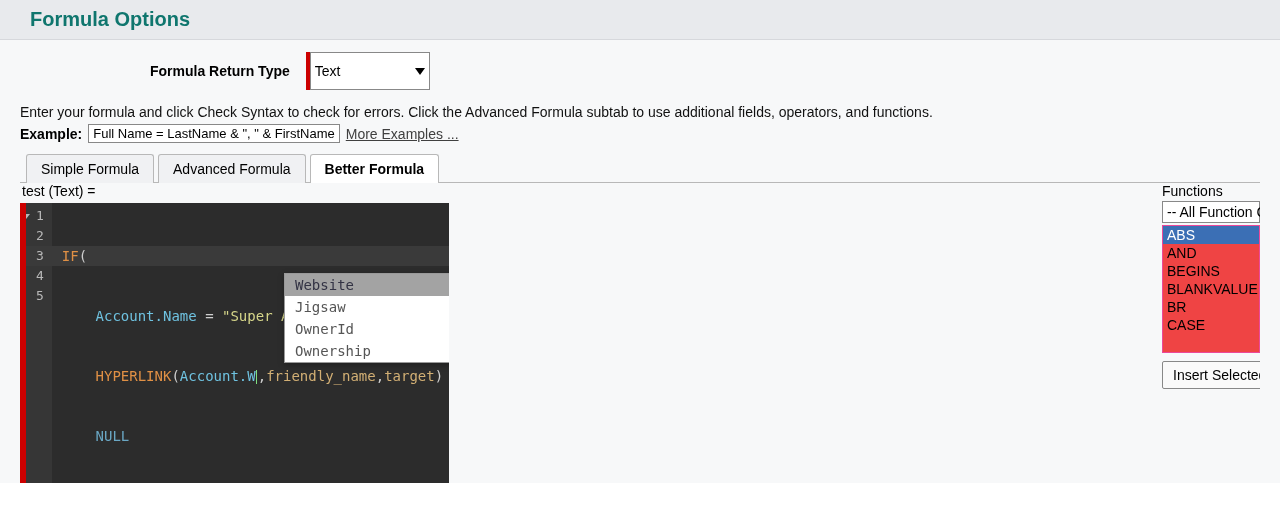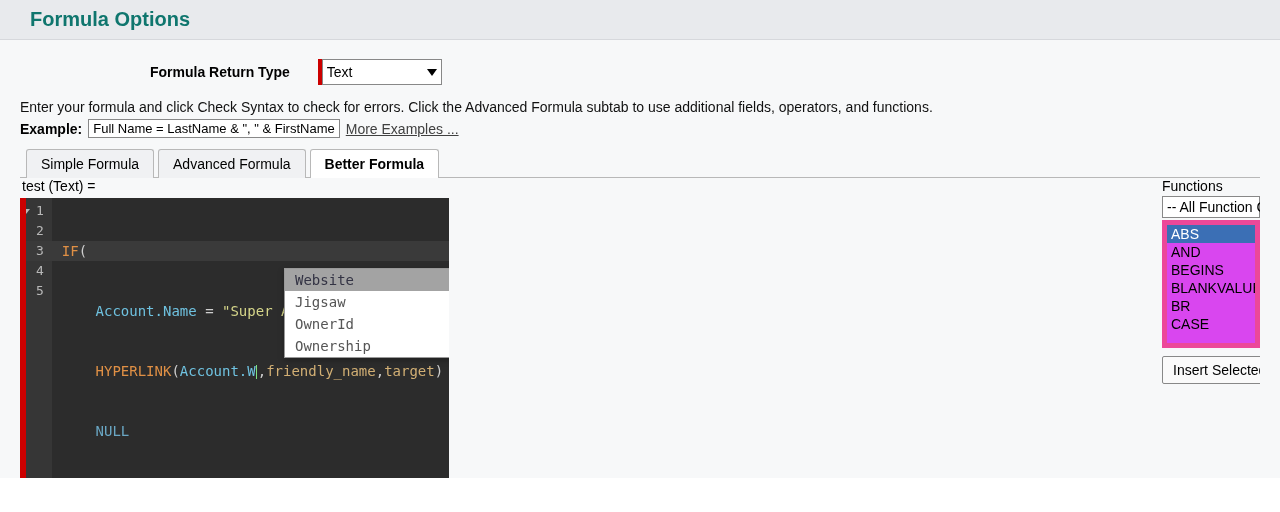--- a/index.html
+++ b/index.html
@@ -20,38 +20,38 @@
     font-weight: bold;
     color: #0f766e;
   }
   .content {
     padding: 12px 20px 0 20px;
     background: #f7f8f9;
   }
   .return-type-row {
     display: flex;
     align-items: center;
-    gap: 28px;
-    margin: 7px 0 14px 130px;
+    gap: 16px;
+    margin: 0 0 14px 130px;
   }
   .rt-label { font-weight: bold; font-size: 14px; }
   .rt-select-wrap {
     display: flex;
     align-items: stretch;
   }
   .rt-red {
     width: 4px;
     background: #c00;
   }
   .rt-select {
     border: 1px solid #888;
     background: #fff;
     height: 26px;
     width: 120px;
-    padding: 6px 4px;
+    padding: 18px 4px;
     font-size: 14px;
     display: flex;
     align-items: center;
     justify-content: space-between;
   }
   .rt-caret {
     width: 0; height: 0;
     border-left: 5px solid transparent;
     border-right: 5px solid transparent;
     border-top: 7px solid #000;
@@ -198,21 +198,21 @@
     overflow: hidden;
     white-space: nowrap;
   }
   .side-title { font-weight: normal; margin-bottom: 2px; }
   .side-select {
     border: 1px solid #888; background:#fff;
     padding: 2px 4px; margin-bottom: 2px;
     display:flex; justify-content:space-between; align-items:center;
   }
   .side-list {
-    border: 5px solid #ec4899; background:#d946ef;
+    border: 1px solid #ec4899; background:#ef4444;
     height: 128px;
     overflow: hidden;
   }
   .side-list div { padding: 1px 4px; cursor: pointer; }
   .side-list div.sel { background: #3b6fb5; color:#fff; }
 </style>
 </head>
 <body>
 
 <div class="header-bar">

